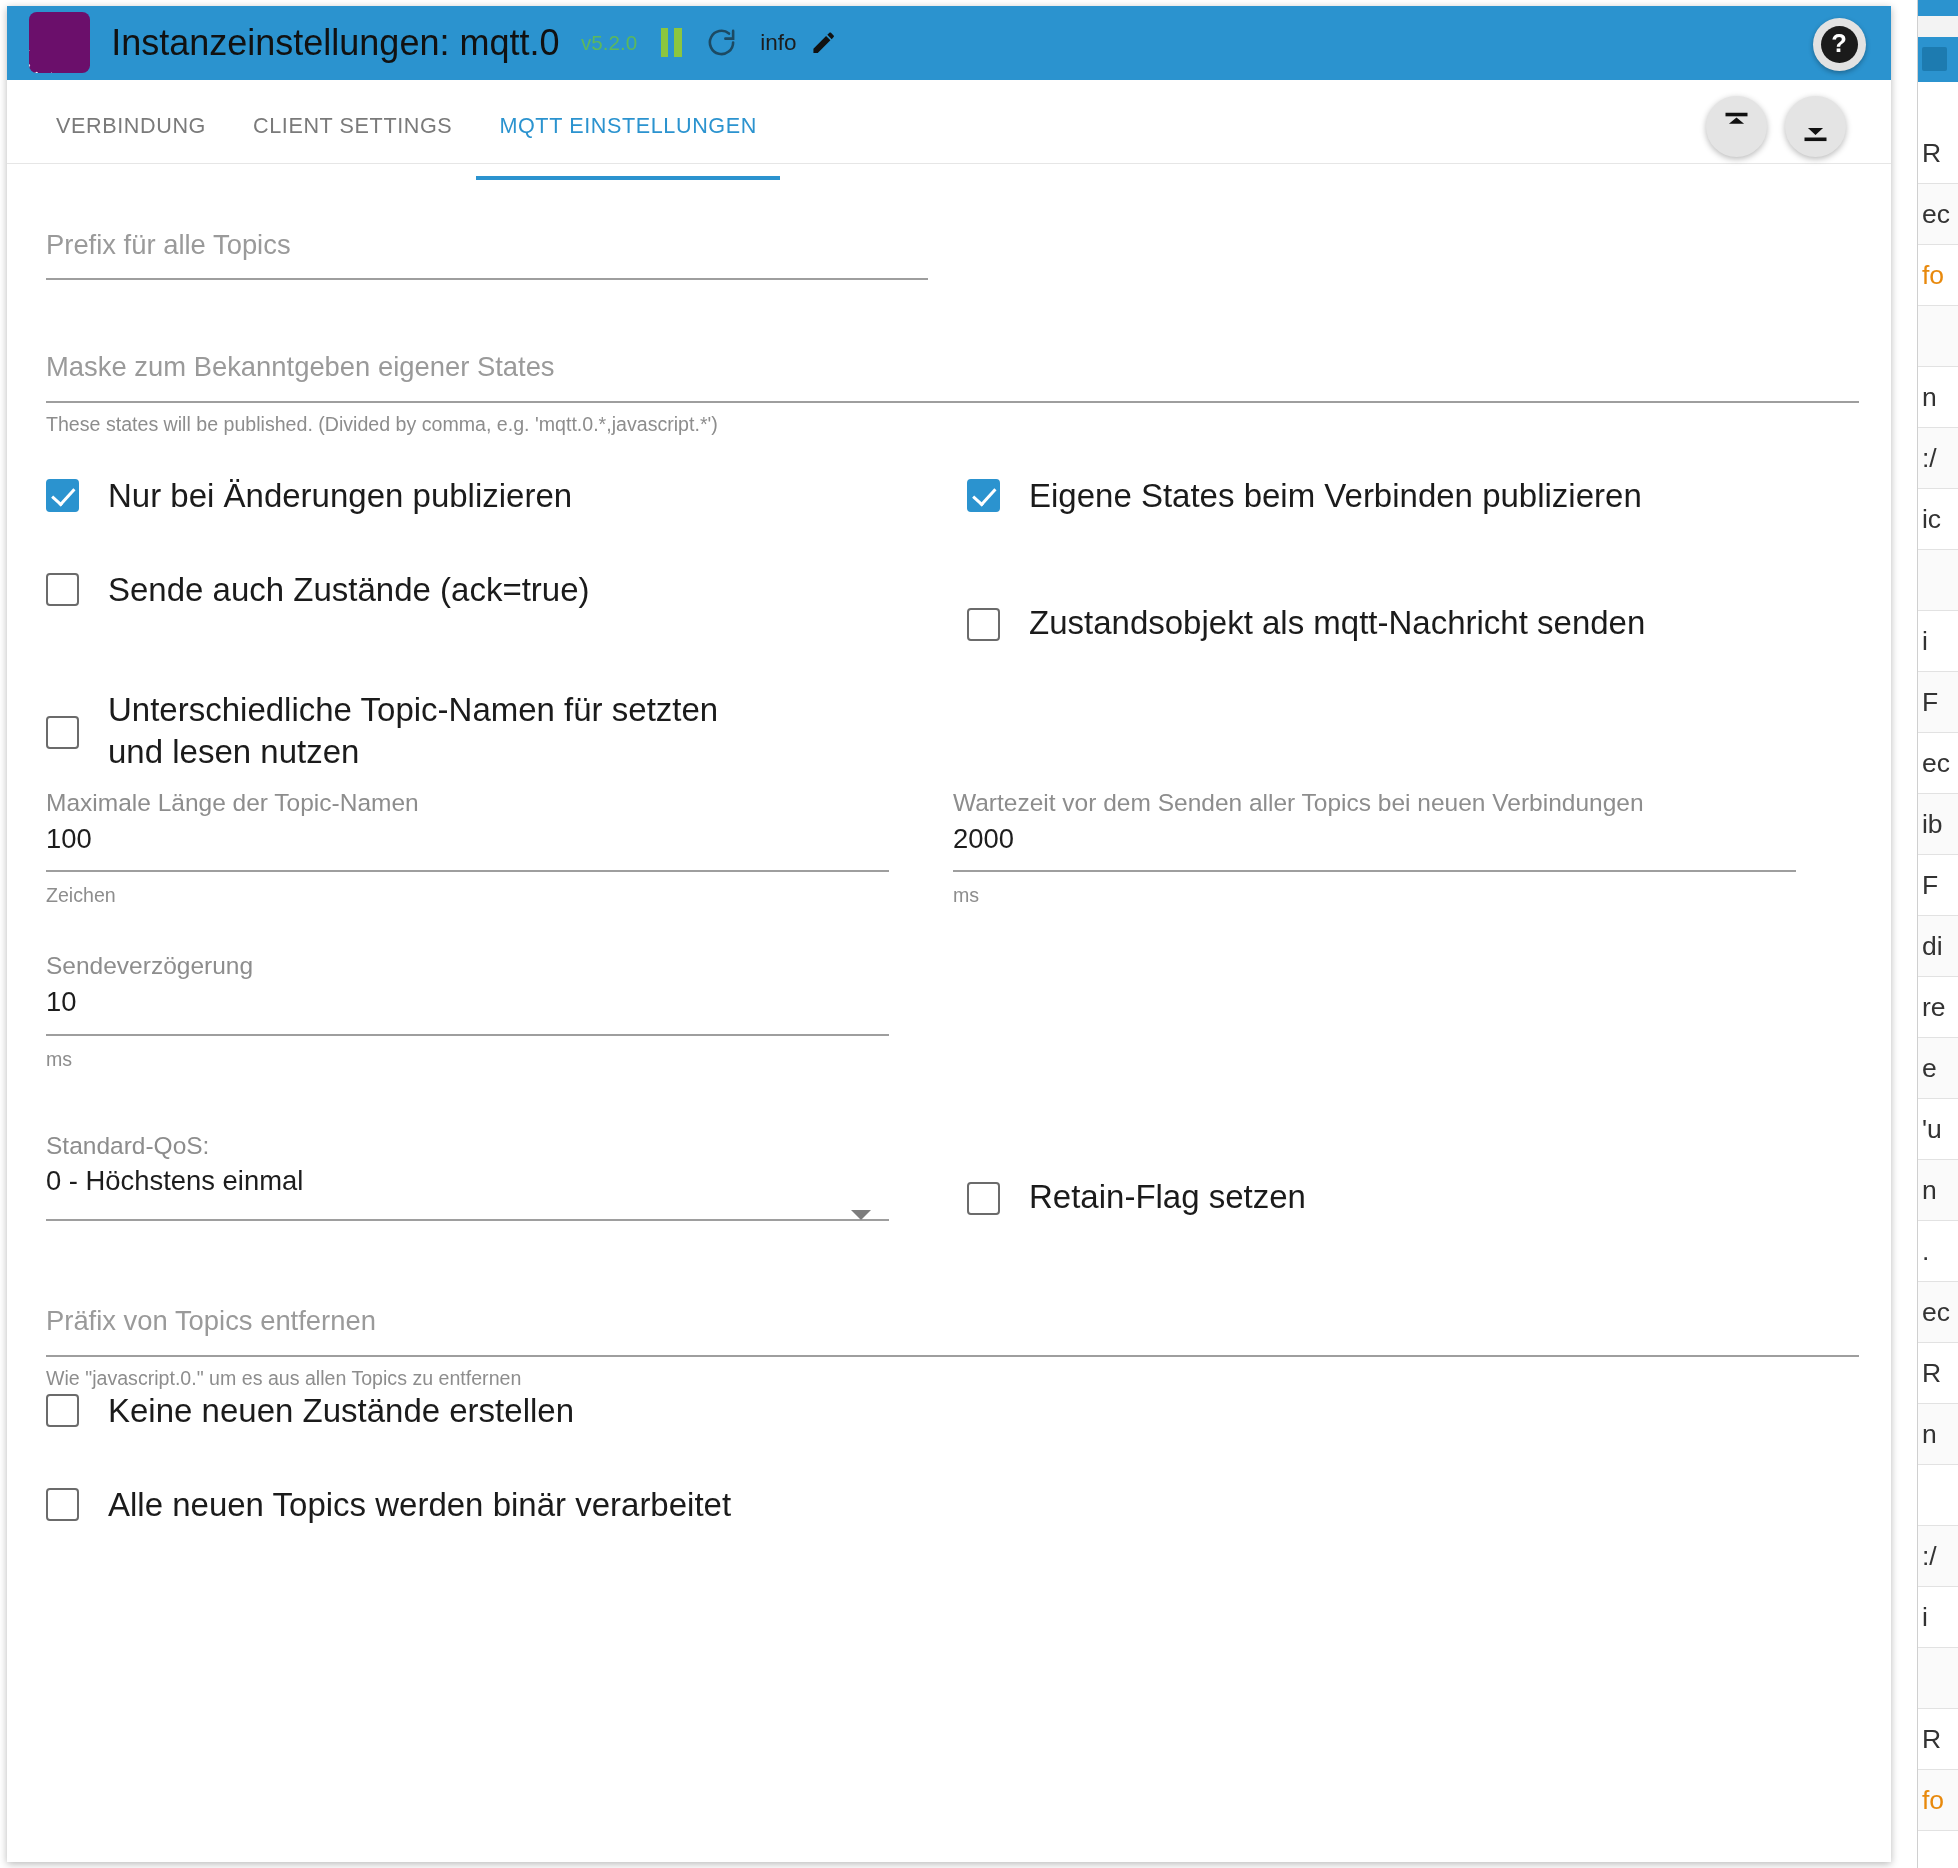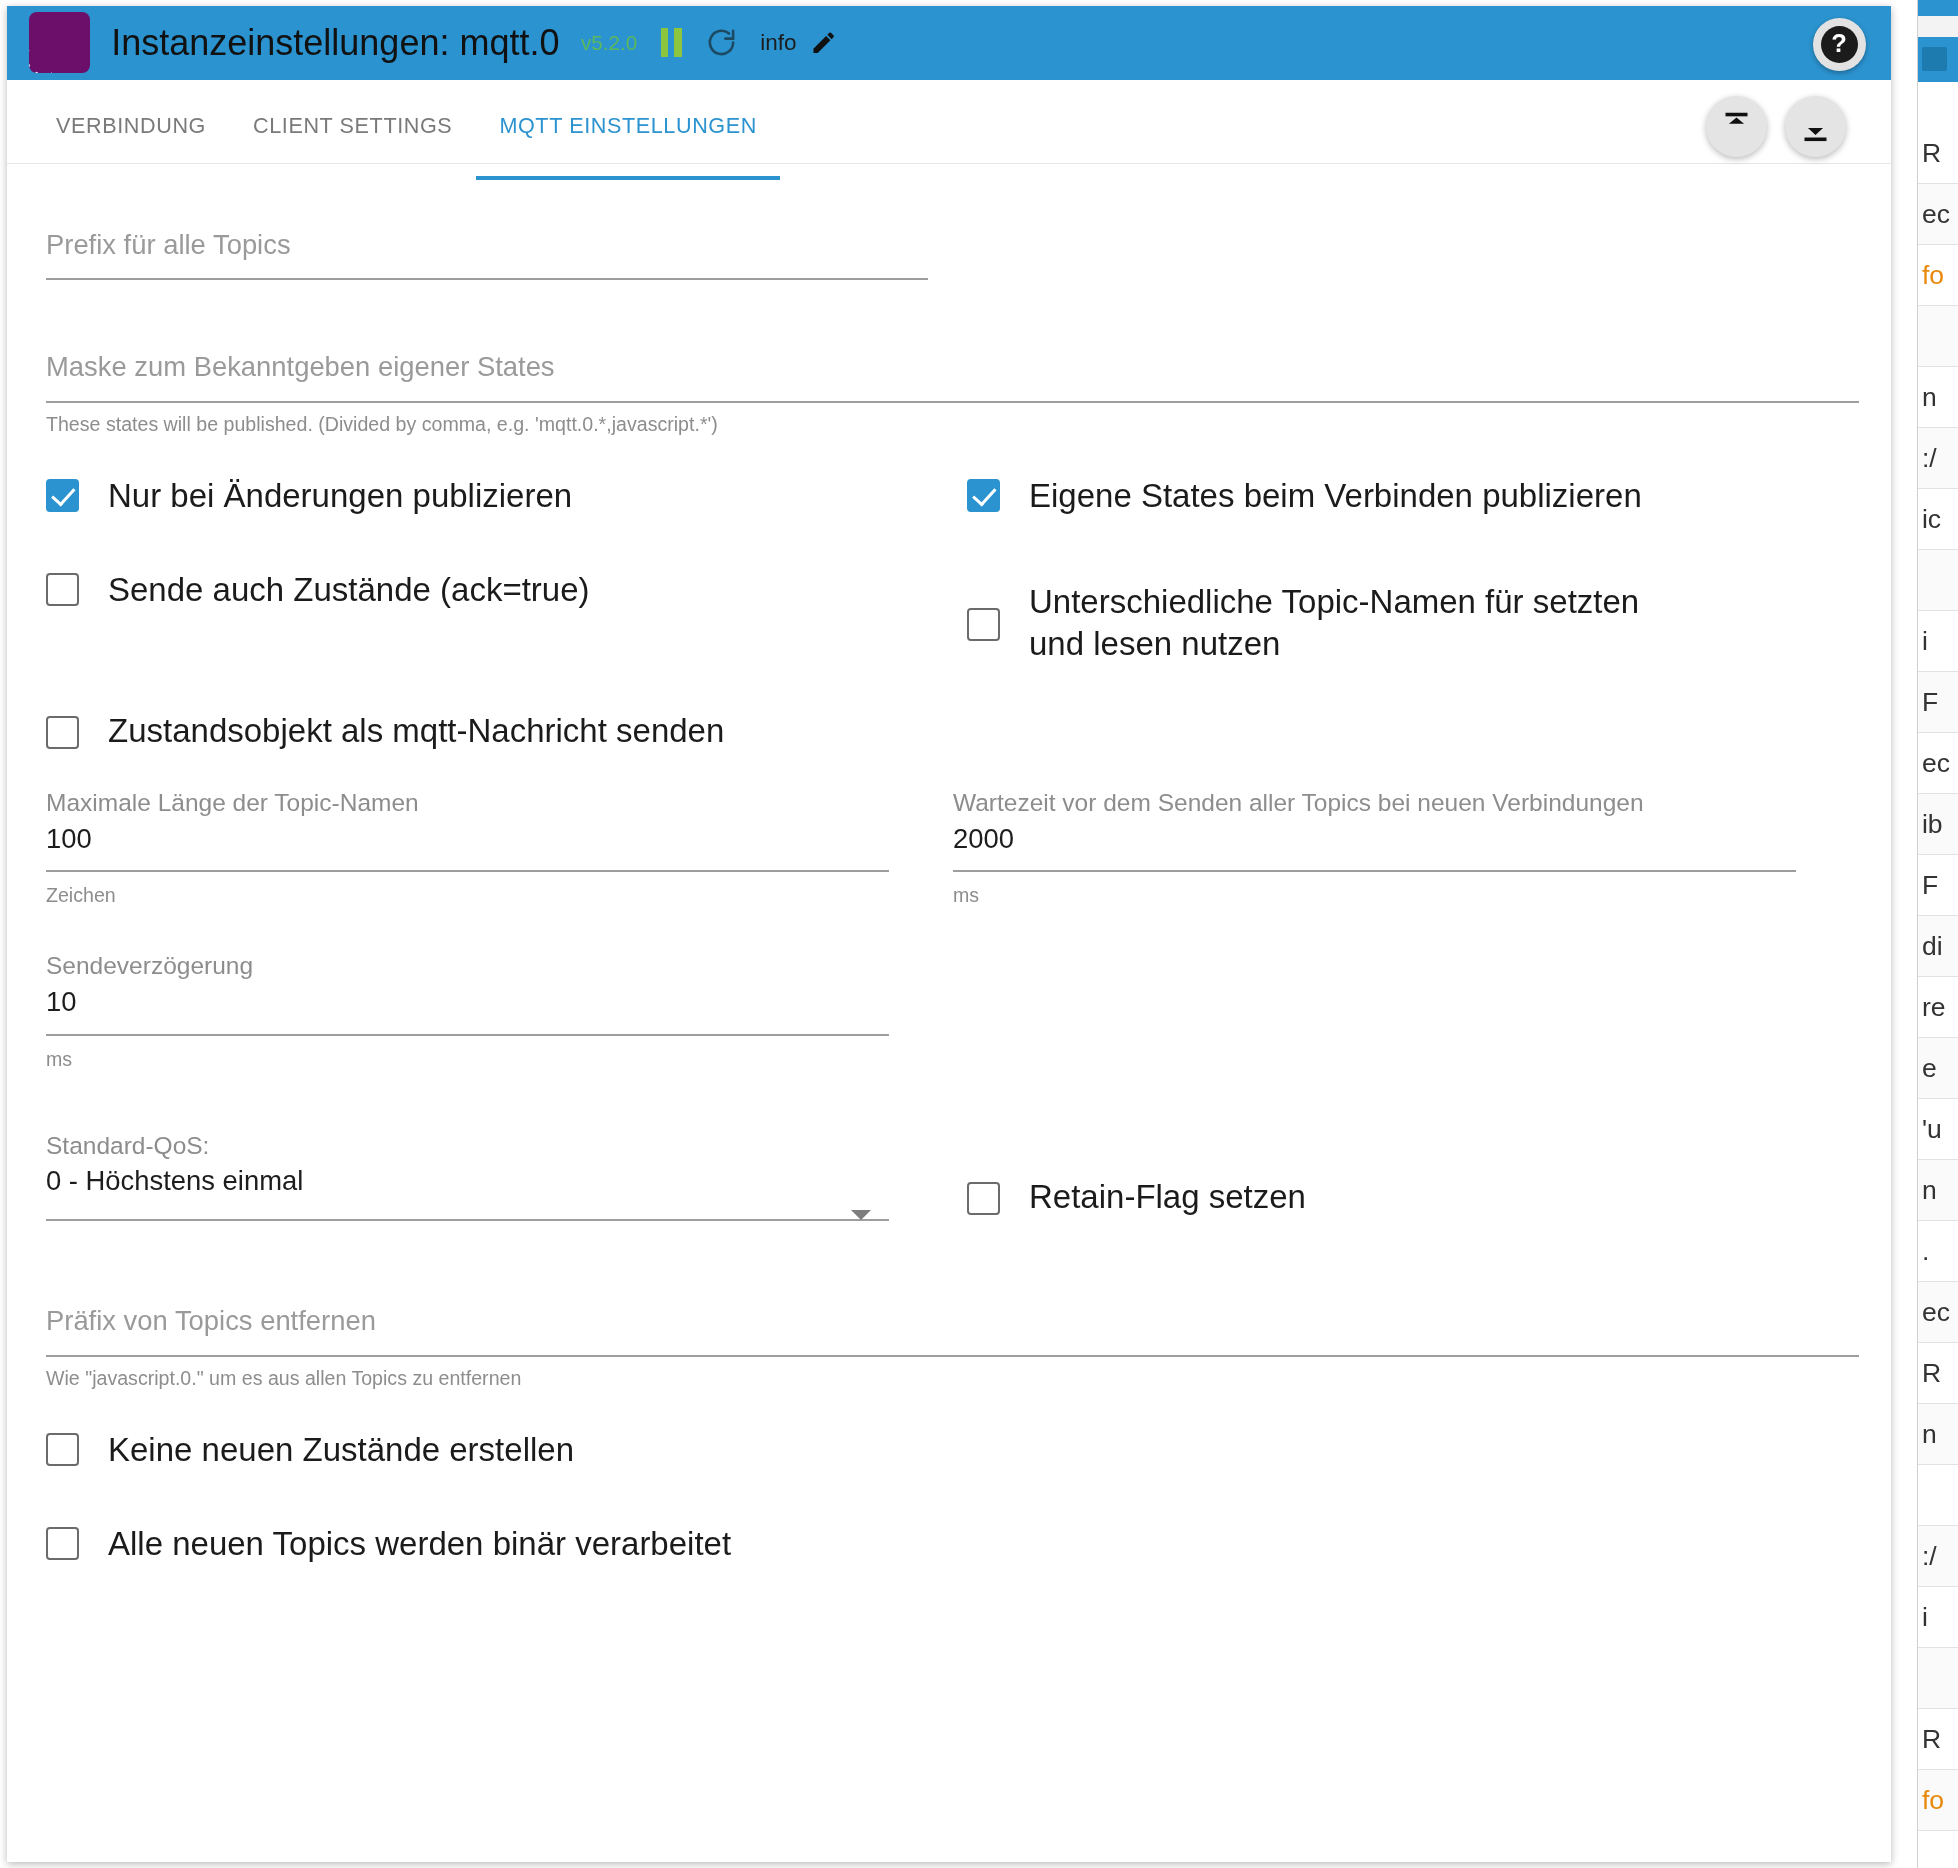--- a/index.html
+++ b/index.html
@@ -319,21 +319,21 @@
     cursor: pointer;
   }
 
   
   .remove-field {
     margin-top: 84px;
     width: 1813px;
   }
   .remove-field .field-placeholder { padding-bottom: 17.6px; }
 
-  .bottom-cbs { margin-top: 39px; }
+  .bottom-cbs { }
 </style>
 </head>
 <body>
 
 <div id="root">
 
   <div class="bg-window">
     <div class="bgw-header"></div>
     <div class="bgw-gap"></div>
     <div class="bgw-toolbar">
@@ -455,26 +455,26 @@
         </div>
 
 
         <div class="cb-row">
           <span class="cb"></span>
           <span class="cb-label">Sende auch Zustände (ack=true)</span>
         </div>
 
         <div class="cb-row tall">
           <span class="cb"></span>
-          <span class="cb-label wrap">Unterschiedliche Topic-Namen für setzten und lesen nutzen</span>
+          <span class="cb-label">Zustandsobjekt als mqtt-Nachricht senden</span>
         </div>
 
         <div class="cb-row tall">
           <span class="cb"></span>
-          <span class="cb-label">Zustandsobjekt als mqtt-Nachricht senden</span>
+          <span class="cb-label wrap">Unterschiedliche Topic-Namen für setzten und lesen nutzen</span>
         </div>
       </div>
 
       <div class="num-grid">
         <div>
           <div class="field-label">Maximale Länge der Topic-Namen</div>
           <div class="num-field underline">
             <div class="field-value">100</div>
           </div>
           <div class="suffix">Zeichen</div>

